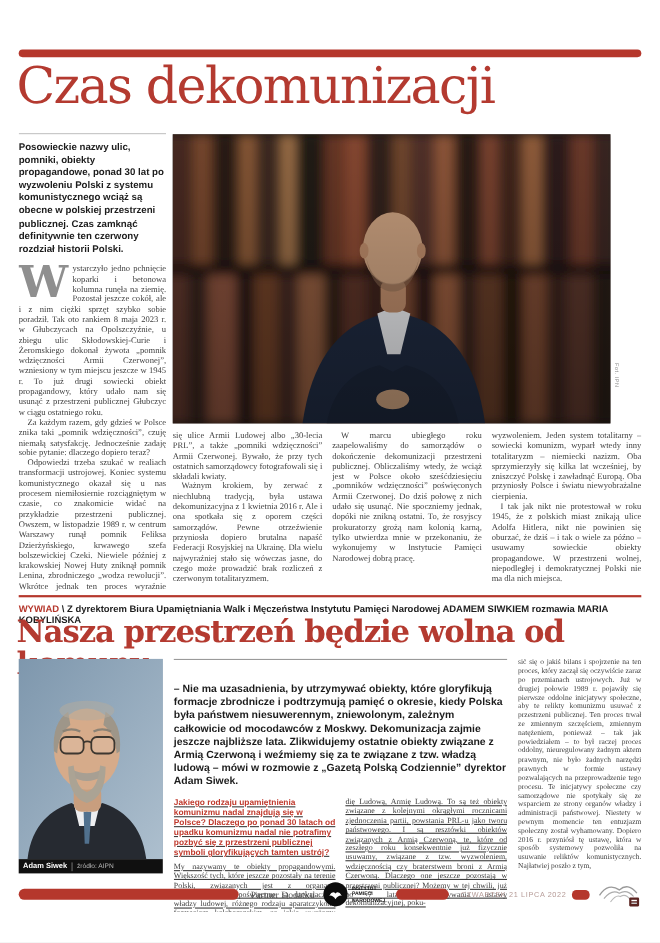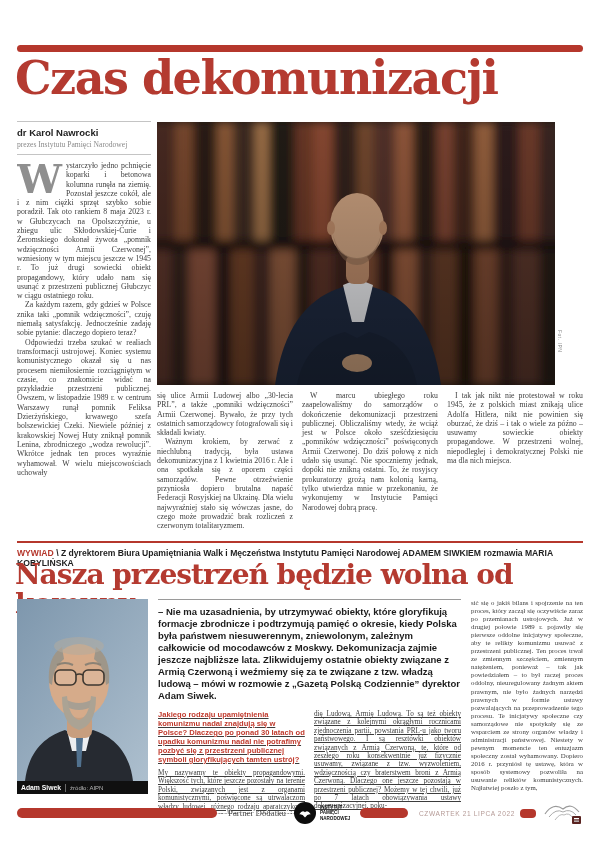--- a/index.html
+++ b/index.html
@@ -1,21 +1,21 @@
 <!DOCTYPE html>
 <html><head>
 <meta charset="utf-8">
 <style>
   html,body{margin:0;padding:0;background:#e8e8e8;}
   .page{position:relative;width:600px;height:857px;background:#ffffff;overflow:hidden;
         font-family:"Liberation Serif",serif;color:#3d3d3d;margin:0 auto;}
   
   .topbar{position:absolute;top:45px;left:17px;width:566px;height:7px;background:#b5372c;border-radius:4px;}
   .headline{position:absolute;top:54px;left:15px;width:575px;margin:0;
-            font-family:"DejaVu Serif",serif;font-weight:700;font-size:46px;line-height:1.05;
+            font-family:"DejaVu Serif",serif;font-weight:400;font-size:46px;line-height:1.05;
             color:#b43a30;letter-spacing:-1.5px;}
   .left-col{position:absolute;top:121px;left:17px;width:134px;height:417px;overflow:hidden;}
   .standfirst{margin:0;padding:6px 0 7px;border-top:1px solid #c4c4c4;
               font-family:"Liberation Sans",sans-serif;font-weight:700;font-size:8.8px;line-height:1.32;color:#1d1d1d;}
   .byline{border-top:1px solid #c4c4c4;border-bottom:1px solid #c4c4c4;padding:5px 0 5px;margin-bottom:6px;}
   .author-name{font-family:"Liberation Sans",sans-serif;font-weight:700;font-size:9.5px;color:#222;}
   .author-title{font-size:7.6px;color:#8a8a8a;margin-top:2px;}
   .bodytext p{margin:0;font-size:7.8px;line-height:9.3px;text-align:justify;}
   .bodytext p.ind{text-indent:8px;font-family:Liberation Serif, serif;}
   .dropcap{float:left;font-family:"DejaVu Serif",serif;font-weight:700;font-size:40px;line-height:32px;
@@ -38,21 +38,21 @@
              font-family:"DejaVu Serif",serif;font-weight:700;font-size:28px;line-height:1.05;
              color:#b43a30;letter-spacing:-1px;}
   .iv{position:absolute;top:599px;left:17px;width:566px;height:197px;display:flex;gap:10px;}
   .iv-photo{flex:0 0 131px;display:flex;flex-direction:column;}
   .iv-photo .pic{height:182px;overflow:hidden;background:#8fa6ba;}
   .iv-caption{height:13px;background:#101010;display:flex;align-items:center;gap:4px;padding:0 4px;}
   .cap-name{font-family:"Liberation Sans",sans-serif;font-weight:700;font-size:6.8px;color:#ffffff;white-space:nowrap;}
   .cap-sep{width:1px;height:8px;background:#6a6a6a;}
   .cap-src{font-family:"Liberation Sans",sans-serif;font-size:6px;color:#b5b5b5;white-space:nowrap;}
   .iv-mid{flex:1;min-width:0;}
-  .iv-lead{margin:0;border-top:1px solid #9a9a9a;padding-top:6px;
+  .iv-lead{margin:0;border-top:1px solid #9a9a9a;padding-top:21px;
            font-family:"Liberation Sans",sans-serif;font-weight:700;font-size:9.5px;line-height:12px;color:#1c1c1c;}
   .iv-qa{display:flex;gap:9px;margin-top:8px;height:104px;overflow:hidden;text-decoration:underline;}
   .iv-qa .qa-col{flex:1;min-width:0;}
   .question{margin:0 0 5px;font-family:"Liberation Sans",sans-serif;font-weight:700;
             font-size:7.6px;line-height:9px;color:#c03a2d;}
   .answer{margin:0;font-size:7.2px;line-height:8.4px;text-align:justify;}
   .iv-right{flex:0 0 112px;height:197px;overflow:hidden;}
   .iv-right .answer{font-size:6.8px;line-height:8.05px;}
   
   .footer{position:absolute;top:801px;left:17px;width:566px;height:24px;display:flex;align-items:center;}
@@ -71,24 +71,21 @@
 </style>
 </head>
 <body>
 
 <div class="page">
 
   <div class="topbar"></div>
   <h1 class="headline">Czas dekomunizacji</h1>
 
   <div class="left-col">
-    <div class="byline">
-      <div class="author-name">dr Karol Nawrocki</div>
-      <div class="author-title">prezes Instytutu Pamięci Narodowej</div>
-    </div>
+    <p class="standfirst">Posowieckie nazwy ulic, pomniki, obiekty propagandowe, ponad 30 lat po wyzwoleniu Polski z systemu komunistycznego wciąż są obecne w polskiej przestrzeni publicznej. Czas zamknąć definitywnie ten czerwony rozdział historii Polski.</p>
     <div class="bodytext">
       <p><span class="dropcap">W</span><span>ystarczyło jedno pchnięcie koparki i betonowa kolumna runęła na ziemię. Pozostał jeszcze cokół, ale i z nim ciężki sprzęt szybko sobie poradził. Tak oto rankiem 8 maja 2023 r. w Głubczycach na Opolszczyźnie, u zbiegu ulic Skłodowskiej-Curie i Żeromskiego dokonał żywota „pomnik wdzięczności Armii Czerwonej”, wzniesiony w tym miejscu jeszcze w 1945 r. To już drugi sowiecki obiekt propagandowy, który udało nam się usunąć z przestrzeni publicznej Głubczyc w ciągu ostatniego roku.</span></p>
       <p class="ind">Za każdym razem, gdy gdzieś w Polsce znika taki „pomnik wdzięczności”, czuję niemałą satysfakcję. Jednocześnie zadaję sobie pytanie: dlaczego dopiero teraz?</p>
       <p class="ind">Odpowiedzi trzeba szukać w realiach transformacji ustrojowej. Koniec systemu komunistycznego okazał się u nas procesem niemiłosiernie rozciągniętym w czasie, co znakomicie widać na przykładzie przestrzeni publicznej. Owszem, w listopadzie 1989 r. w centrum Warszawy runął pomnik Feliksa Dzierżyńskiego, krwawego szefa bolszewickiej Czeki. Niewiele później z krakowskiej Nowej Huty zniknął pomnik Lenina, zbrodniczego „wodza rewolucji”. Wkrótce jednak ten proces wyraźnie wyhamował. W wielu miejscowościach uchowały</p>
     </div>
   </div>
 
   <div class="photo1">
     <svg width="398" height="263" viewBox="0 0 398 263" xmlns="http://www.w3.org/2000/svg">
       <defs>
@@ -161,20 +158,21 @@
 
   <div class="cols3">
     <div class="col">
       <p>się ulice Armii Ludowej albo „30-lecia PRL”, a także „pomniki wdzięczności” Armii Czerwonej. Bywało, że przy tych ostatnich samorządowcy fotografowali się i składali kwiaty.</p>
       <p class="ind">Ważnym krokiem, by zerwać z niechlubną tradycją, była ustawa dekomunizacyjna z 1 kwietnia 2016 r. Ale i ona spotkała się z oporem części samorządów. Pewne otrzeźwienie przyniosła dopiero brutalna napaść Federacji Rosyjskiej na Ukrainę. Dla wielu najwyraźniej stało się wówczas jasne, do czego może prowadzić brak rozliczeń z czerwonym totalitaryzmem.</p>
     </div>
     <div class="col">
       <p class="ind">W marcu ubiegłego roku zaapelowaliśmy do samorządów o dokończenie dekomunizacji przestrzeni publicznej. Obliczaliśmy wtedy, że wciąż jest w Polsce około sześćdziesięciu „pomników wdzięczności” poświęconych Armii Czerwonej. Do dziś połowę z nich udało się usunąć. Nie spoczniemy jednak, dopóki nie znikną ostatni. To, że rosyjscy prokuratorzy grożą nam kolonią karną, tylko utwierdza mnie w przekonaniu, że wykonujemy w Instytucie Pamięci Narodowej dobrą pracę.</p>
     </div>
     <div class="col">
+      <p>wyzwoleniem. Jeden system totalitarny – sowiecki komunizm, wyparł wtedy inny totalitaryzm – niemiecki nazizm. Oba sprzymierzyły się kilka lat wcześniej, by zniszczyć Polskę i zawładnąć Europą. Oba przyniosły Polsce i światu niewyobrażalne cierpienia.</p>
       <p class="ind">I tak jak nikt nie protestował w roku 1945, że z polskich miast znikają ulice Adolfa Hitlera, nikt nie powinien się oburzać, że dziś – i tak o wiele za późno – usuwamy sowieckie obiekty propagandowe. W przestrzeni wolnej, niepodległej i demokratycznej Polski nie ma dla nich miejsca.</p>
     </div>
   </div>
 
   <div class="red-rule"></div>
   <div class="kicker">
     <span class="kicker-label">WYWIAD</span>
     <span class="kicker-rest">\ Z dyrektorem Biura Upamiętniania Walk i Męczeństwa Instytutu Pamięci Narodowej ADAMEM SIWKIEM rozmawia MARIA KOBYLIŃSKA</span>
   </div>
   <h2 class="headline2">Nasza przestrzeń będzie wolna od komuny</h2>

